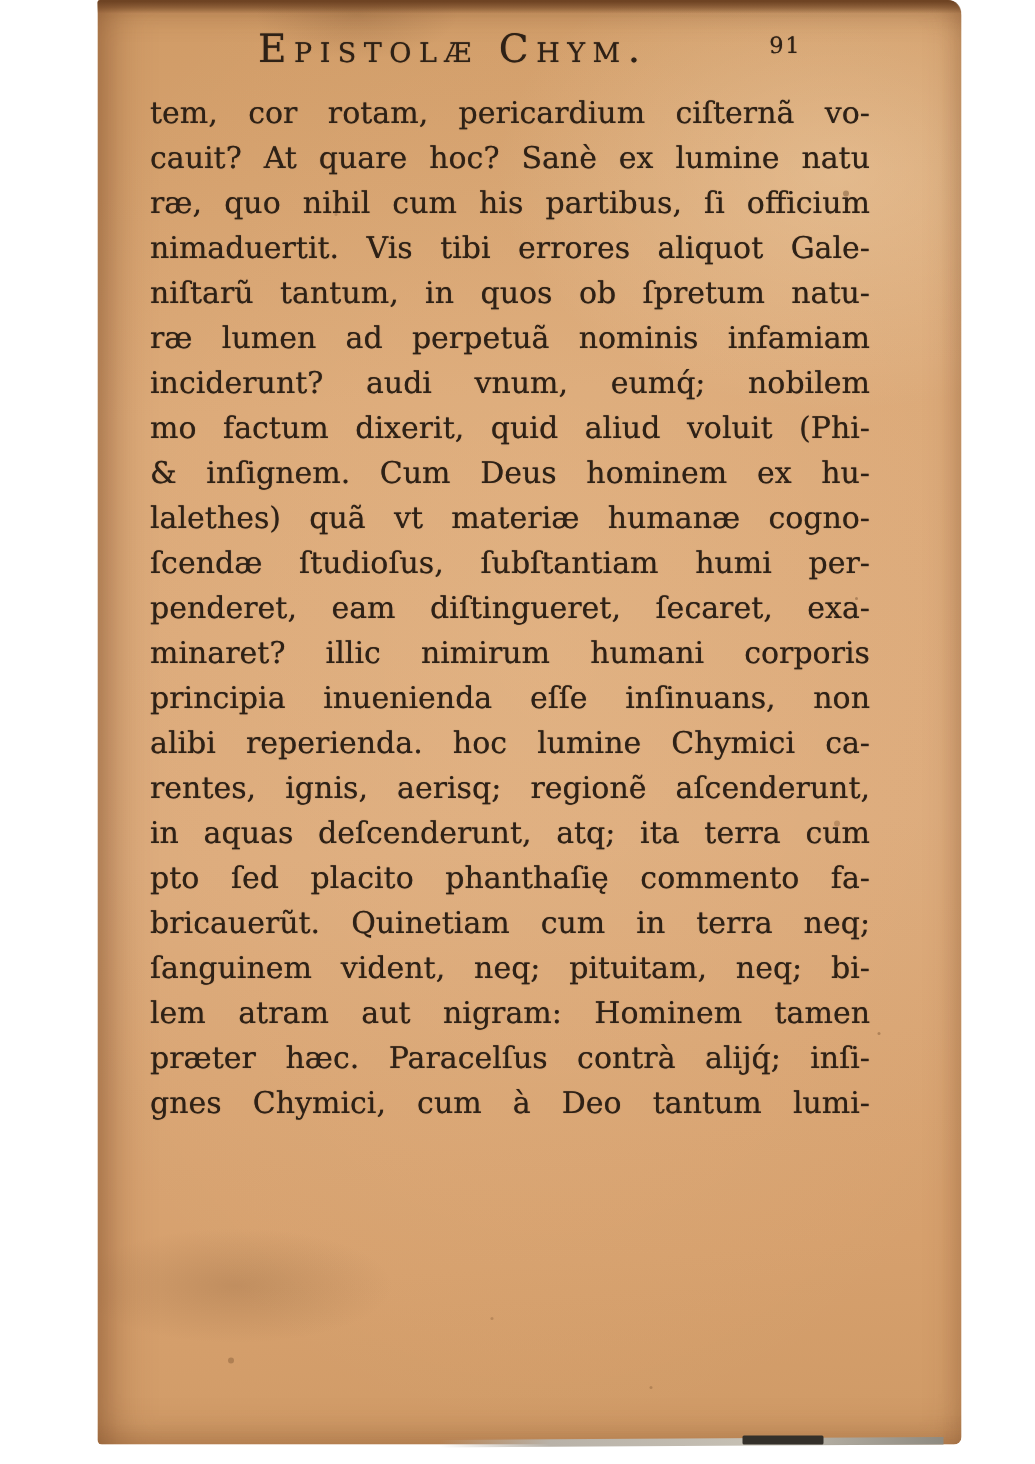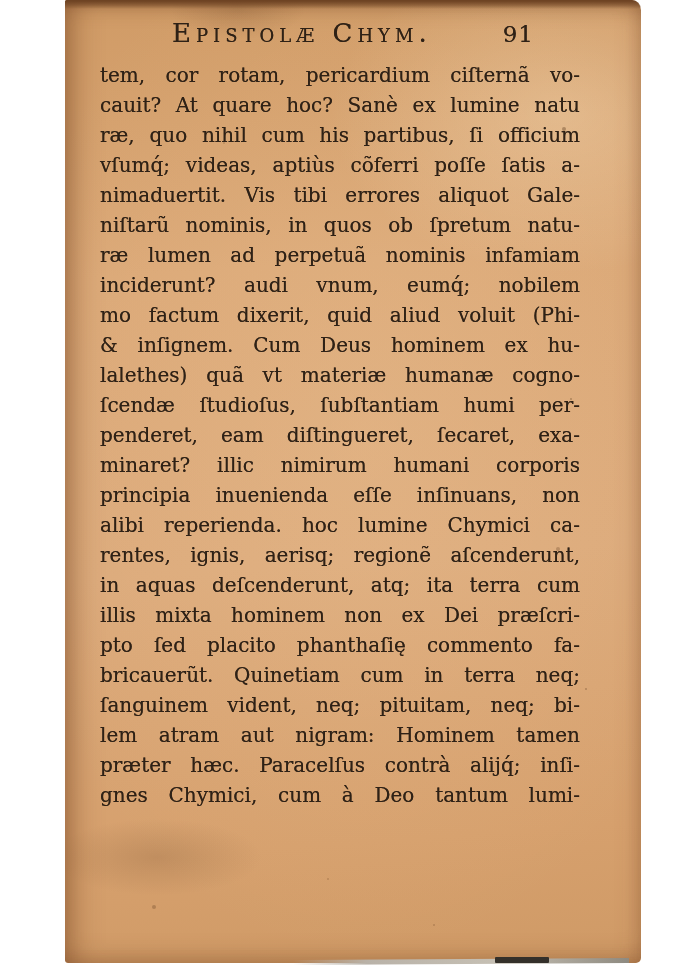--- a/index.html
+++ b/index.html
@@ -94,21 +94,21 @@
     left: 72px; top: 0;
     font-variant: small-caps;
     font-size: 26px;
     letter-spacing: 5px;
     text-shadow: 0 0 0.6px rgba(46,33,22,.75);
     white-space: nowrap;
   }
   .folio {
     position: absolute;
     right: 46px; top: 3px;
-    font-size: 23px;
+    font-size: 15px;
     letter-spacing: 1px;
     text-shadow: 0 0 0.6px rgba(46,33,22,.75);
   }
   .text-block {
     margin-top: 2px;
     color: var(--ink);
   }
   .line {
     font-size: 20px;
     line-height: 30px;
@@ -132,36 +132,34 @@
       <div class="running-head">
         <span class="head-title">Epistolæ Chym.</span>
         <span class="folio">91</span>
       </div>
 
       <div class="text-block">
 
       <div class="line">tem, cor rotam, pericardium ciſternã vo-</div>
           <div class="line">cauit? At quare hoc? Sanè ex lumine natu</div>
           <div class="line">ræ, quo nihil cum his partibus, ſi officium</div>
-          <div class="line">vſumq́; videas, aptiùs cõferri poſſe ſatis a-</div>
           <div class="line">nimaduertit. Vis tibi errores aliquot Gale-</div>
-          <div class="line">niſtarũ nominis, in quos ob ſpretum natu-</div>
+          <div class="line">niſtarũ tantum, in quos ob ſpretum natu-</div>
           <div class="line">ræ lumen ad perpetuã nominis infamiam</div>
           <div class="line">inciderunt? audi vnum, eumq́; nobilem</div>
           <div class="line">mo factum dixerit, quid aliud voluit (Phi-</div>
           <div class="line">&amp; inſignem. Cum Deus hominem ex hu-</div>
           <div class="line">lalethes) quã vt materiæ humanæ cogno-</div>
           <div class="line">ſcendæ ſtudioſus, ſubſtantiam humi per-</div>
           <div class="line">penderet, eam diſtingueret, ſecaret, exa-</div>
           <div class="line">minaret? illic nimirum humani corporis</div>
           <div class="line">principia inuenienda eſſe inſinuans, non</div>
           <div class="line">alibi reperienda. hoc lumine Chymici ca-</div>
           <div class="line">rentes, ignis, aerisq; regionẽ aſcenderunt,</div>
           <div class="line">in aquas deſcenderunt, atq; ita terra cum</div>
-          <div class="line">illis mixta hominem non ex Dei præſcri-</div>
           <div class="line">pto ſed placito phanthaſię commento fa-</div>
           <div class="line">bricauerũt. Quinetiam cum in terra neq;</div>
           <div class="line">ſanguinem vident, neq; pituitam, neq; bi-</div>
           <div class="line">lem atram aut nigram: Hominem tamen</div>
           <div class="line">præter hæc. Paracelſus contrà alijq́; inſi-</div>
           <div class="line">gnes Chymici, cum à Deo tantum lumi-</div>
         </div>
     </div>
 
     <div class="sliver-gray"></div>

